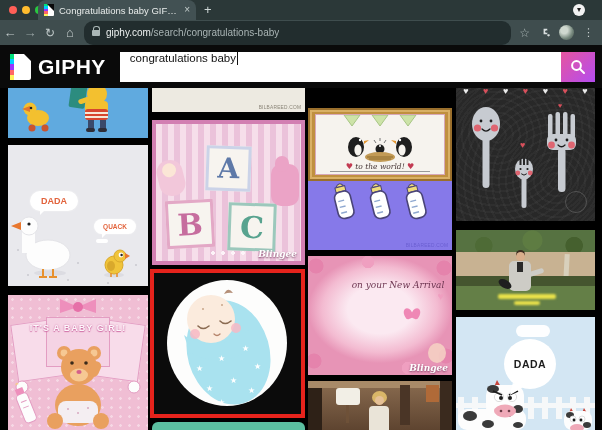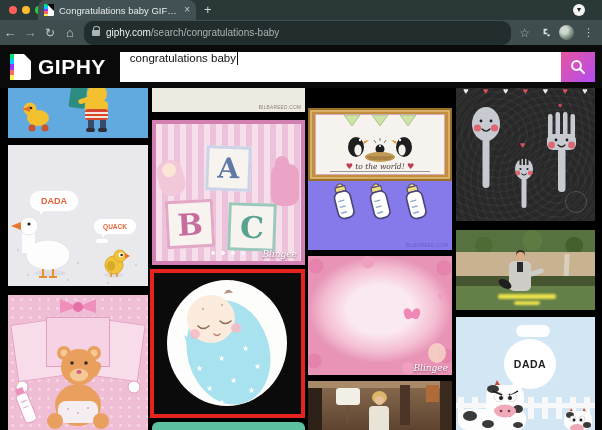--- a/index.html
+++ b/index.html
@@ -105,21 +105,21 @@
   .giraffe{position:absolute;right:2px;top:40px;width:28px;height:42px;background:#eba3c6;
      border-radius:10px;}
   .giraffe:before{content:"";position:absolute;left:4px;top:-8px;width:14px;height:16px;
      border-radius:7px;background:#eba3c6;}
   .pearls{position:absolute;left:52px;bottom:4px;width:46px;height:8px;
      background:radial-gradient(circle 3px at 5px 4px,#fdf3f8 60%,transparent 65%) ,
        radial-gradient(circle 3px at 15px 4px,#fdf3f8 60%,transparent 65%),
        radial-gradient(circle 3px at 25px 4px,#fdf3f8 60%,transparent 65%),
        radial-gradient(circle 3px at 35px 4px,#fdf3f8 60%,transparent 65%);}
   .blingee{position:absolute;right:4px;bottom:2px;font-family:"DejaVu Serif",serif;
-     font-style:italic;font-weight:normal;font-size:9px;color:#fff;
+     font-style:italic;font-weight:bold;font-size:9px;color:#fff;
      text-shadow:0 1px 2px #7a3f62;}
   
   .t-swaddle{left:150px;top:181px;width:155px;height:149px;background:#0b0b0b;
      border:4px solid #e6231c;}
   .sw-star{position:absolute;color:#fff;font-size:8px;line-height:8px;}
   
   .t-teal{left:152px;top:334px;width:153px;height:8px;background:#5bbfa0;
      border-radius:6px 6px 0 0;}
   
   .t-penguin{left:308px;top:0;width:144px;height:73px;background:#c0903f;
@@ -359,20 +359,21 @@
           <circle cx="93" cy="126" r="8" fill="#e9a05f"></circle>
         </g>
         <g transform="rotate(-22 18 112)">
           <rect x="12" y="98" width="12" height="30" rx="4" fill="#fdfdfd" stroke="#e39dc2"></rect>
           <rect x="14" y="92" width="8" height="6" fill="#ee8fbc"></rect>
           <path d="M16 88 q2 -4 4 0 z" fill="#f6c893"></path>
           <line x1="15" y1="106" x2="21" y2="106" stroke="#e39dc2"></line>
           <line x1="15" y1="112" x2="21" y2="112" stroke="#e39dc2"></line>
         </g>
       </svg>
+      <div class="banner">IT'S A BABY GIRL!</div>
     </div>
 
     <div class="tile t-cream">
       <span class="wm">BILBAREED.COM</span>
     </div>
 
     <div class="tile t-abc">
       <div class="block a">
           <span>A</span>
         </div>
@@ -472,20 +473,21 @@
           <path d="M6 -8 q4 -6 8 0 z" fill="#efdc7a" stroke="#4a4478"></path>
           <rect x="5" y="-8" width="10" height="5" fill="#efdc7a" stroke="#4a4478"></rect>
           <rect x="2" y="-3" width="16" height="27" rx="6" fill="#fff" stroke="#4a4478" stroke-width="1.6"></rect>
           <path d="M5 6 h6 M5 12 h6 M5 18 h6" stroke="#8fa8d0" stroke-width="1.4"></path>
         </g>
       </svg>
       <span class="wm purple">BILBAREED.COM</span>
     </div>
 
     <div class="tile t-arrival">
+      <div class="arr-sub">on your New Arrival</div>
       <div class="butterfly"></div>
       <span class="heart-charm">♥</span>
       <div class="arr-face"></div>
       <div class="blingee">Blingee</div>
     </div>
 
     <div class="tile t-sitcom">
       <div class="sit">
         <div style="left:0;top:0;width:14px;height:49px;background:#2e2117;"></div>
         <div style="left:0;top:0;width:144px;height:7px;background:#a888622;background:#a88a68;"></div>

